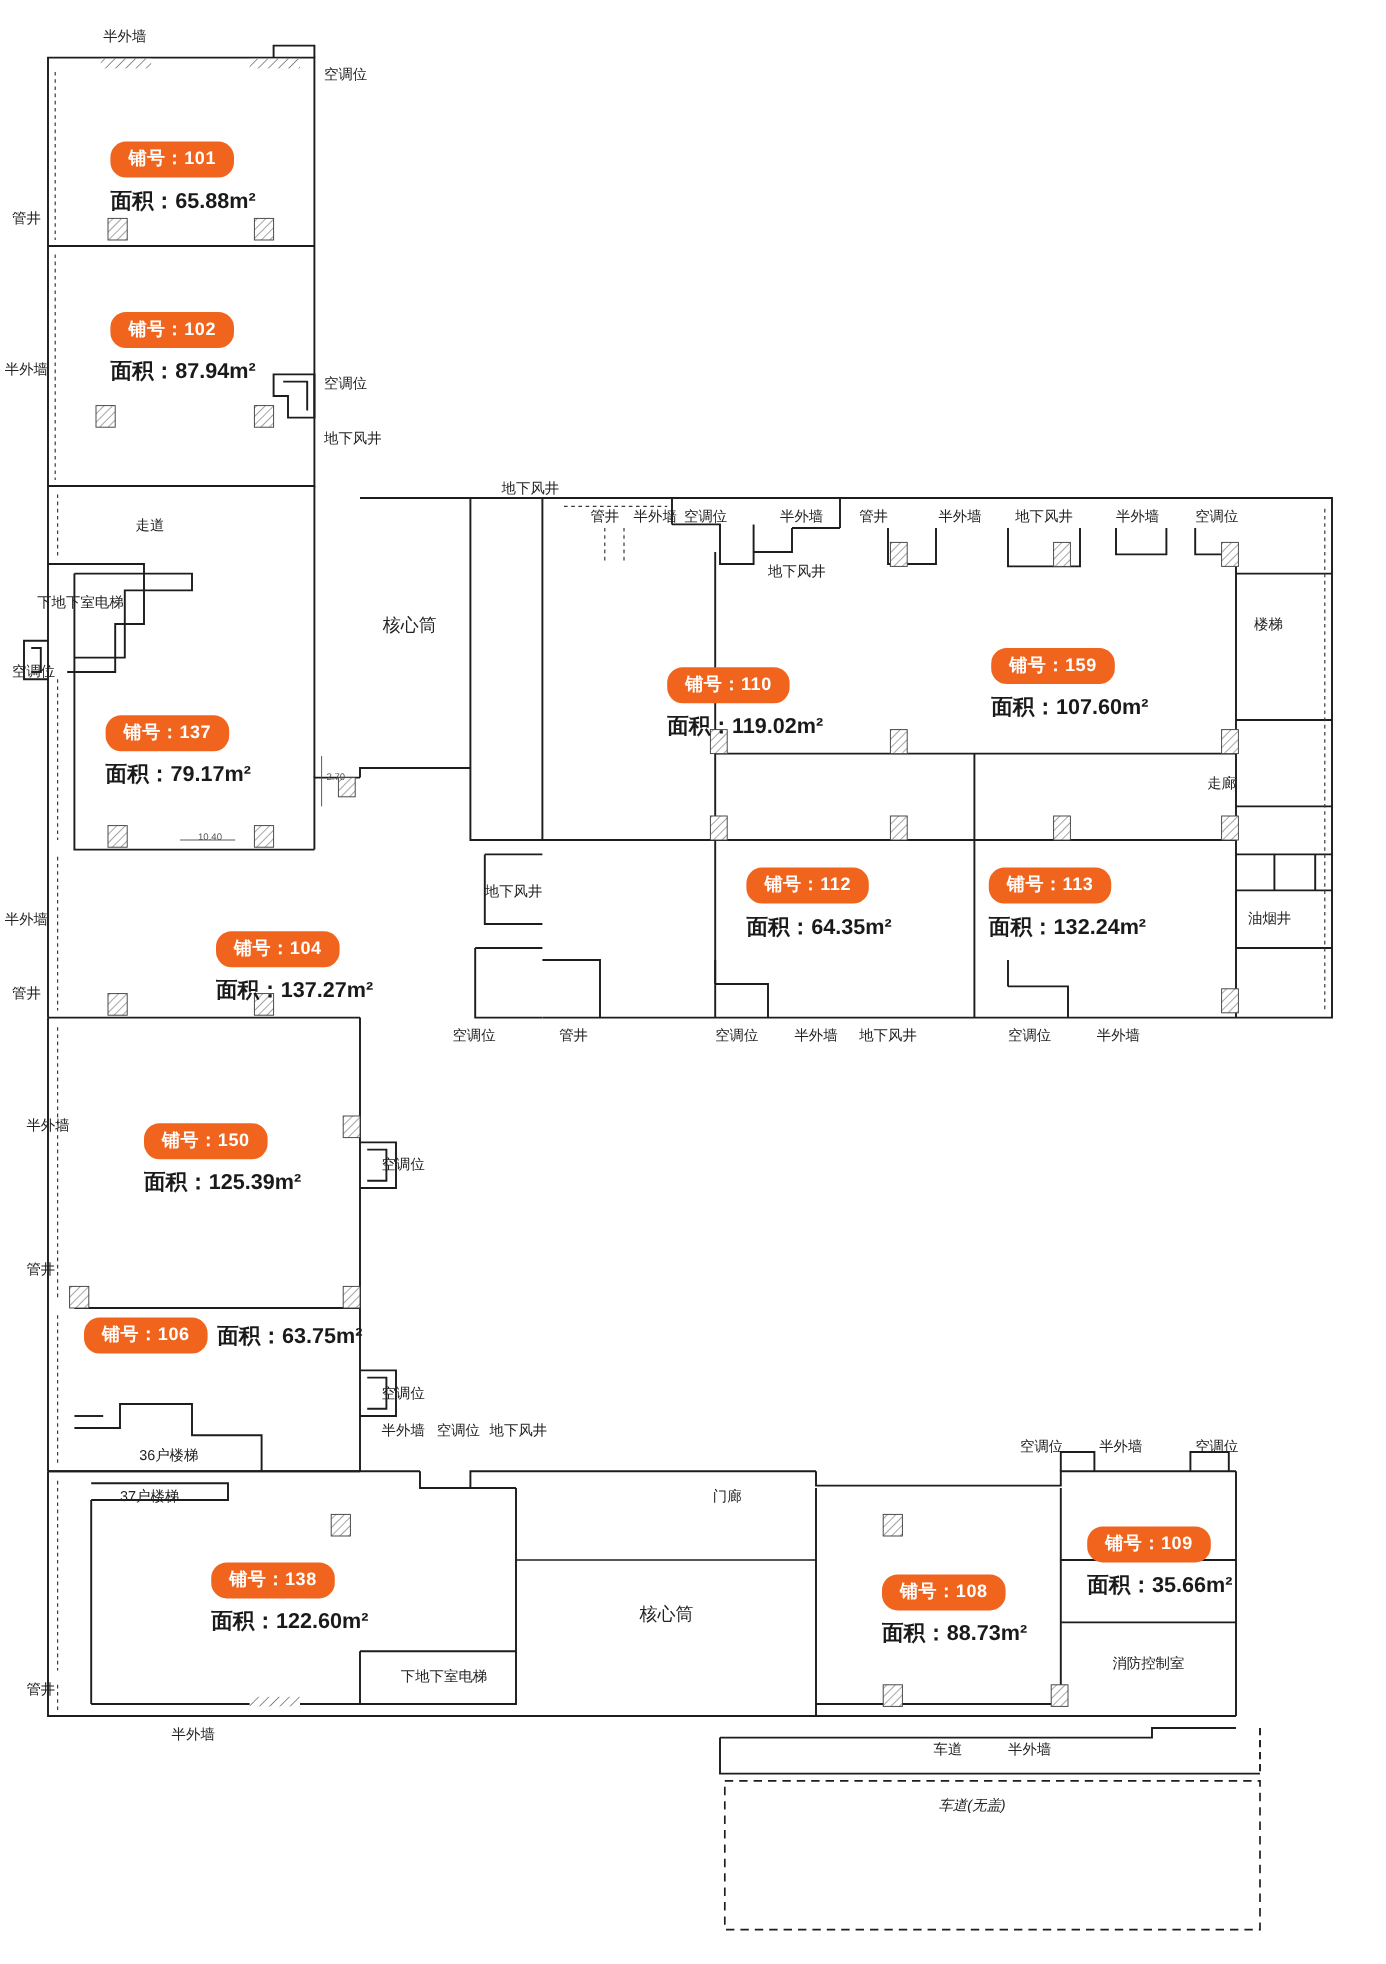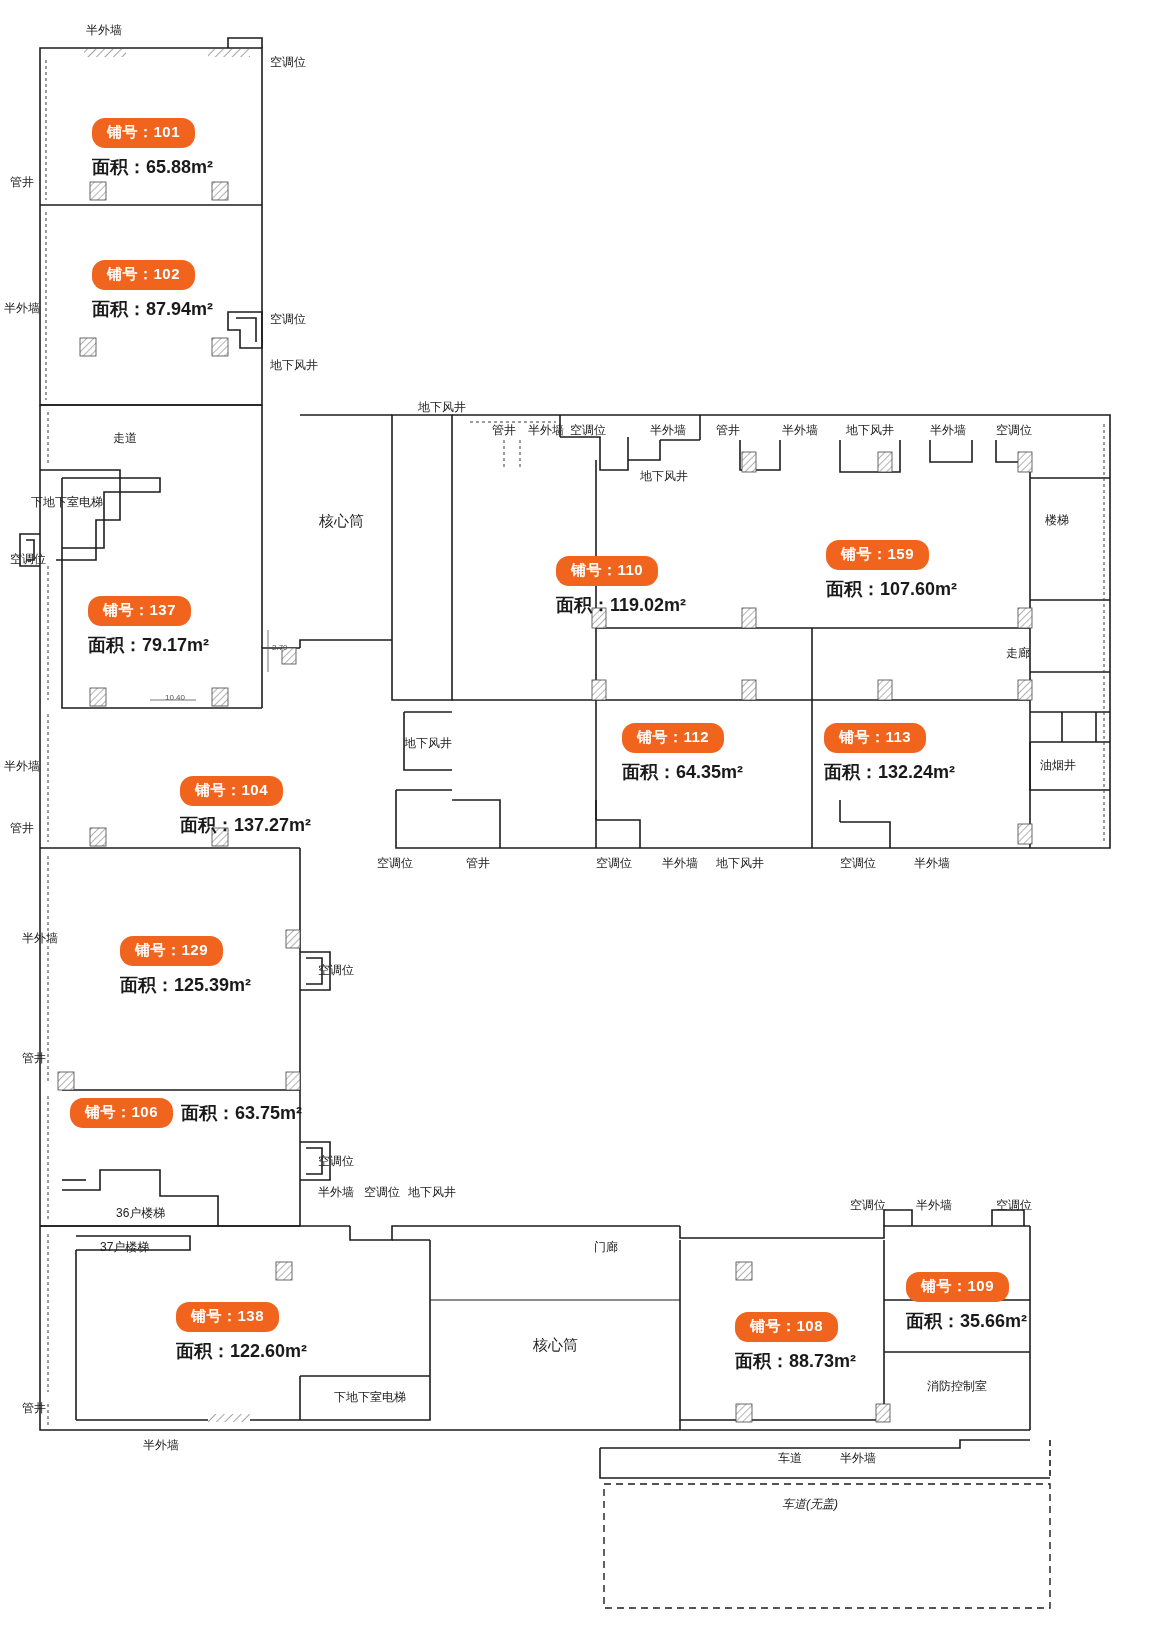--- a/index.html
+++ b/index.html
@@ -277,21 +277,21 @@
       </g>
       <path d="M1050 1440 L1050 1478" stroke-dasharray="6 4"></path>
     </g>
   </svg>
 
   <div id="shops-layer">
       <div class="shop" style="left: 92px; top: 118px;"><span class="badge">铺号：101</span><span class="area">面积：65.88m²</span></div>
       <div class="shop" style="left: 92px; top: 260px;"><span class="badge">铺号：102</span><span class="area">面积：87.94m²</span></div>
       <div class="shop" style="left: 88px; top: 596px;"><span class="badge">铺号：137</span><span class="area">面积：79.17m²</span></div>
       <div class="shop" style="left: 180px; top: 756px; margin-top: 20px;"><span class="badge">铺号：104</span><span class="area">面积：137.27m²</span></div>
-      <div class="shop" style="left: 120px; top: 936px;"><span class="badge">铺号：129</span><span class="area">面积：125.39m²</span></div>
+      <div class="shop" style="left: 120px; top: 936px;"><span class="badge">铺号：150</span><span class="area">面积：125.39m²</span></div>
       <div class="shop inline" style="left: 70px; top: 1098px;"><span class="badge">铺号：106</span><span class="area">面积：63.75m²</span></div>
       <div class="shop" style="left: 176px; top: 1302px;"><span class="badge">铺号：138</span><span class="area">面积：122.60m²</span></div>
       <div class="shop" style="left: 735px; top: 1312px;"><span class="badge">铺号：108</span><span class="area">面积：88.73m²</span></div>
       <div class="shop" style="left: 906px; top: 1272px;"><span class="badge">铺号：109</span><span class="area">面积：35.66m²</span></div>
       <div class="shop" style="left: 556px; top: 556px;"><span class="badge">铺号：110</span><span class="area">面积：119.02m²</span></div>
       <div class="shop" style="left: 826px; top: 540px;"><span class="badge">铺号：159</span><span class="area">面积：107.60m²</span></div>
       <div class="shop" style="left: 622px; top: 723px;"><span class="badge">铺号：112</span><span class="area">面积：64.35m²</span></div>
       <div class="shop" style="left: 824px; top: 723px;"><span class="badge">铺号：113</span><span class="area">面积：132.24m²</span></div>
     </div>
 

